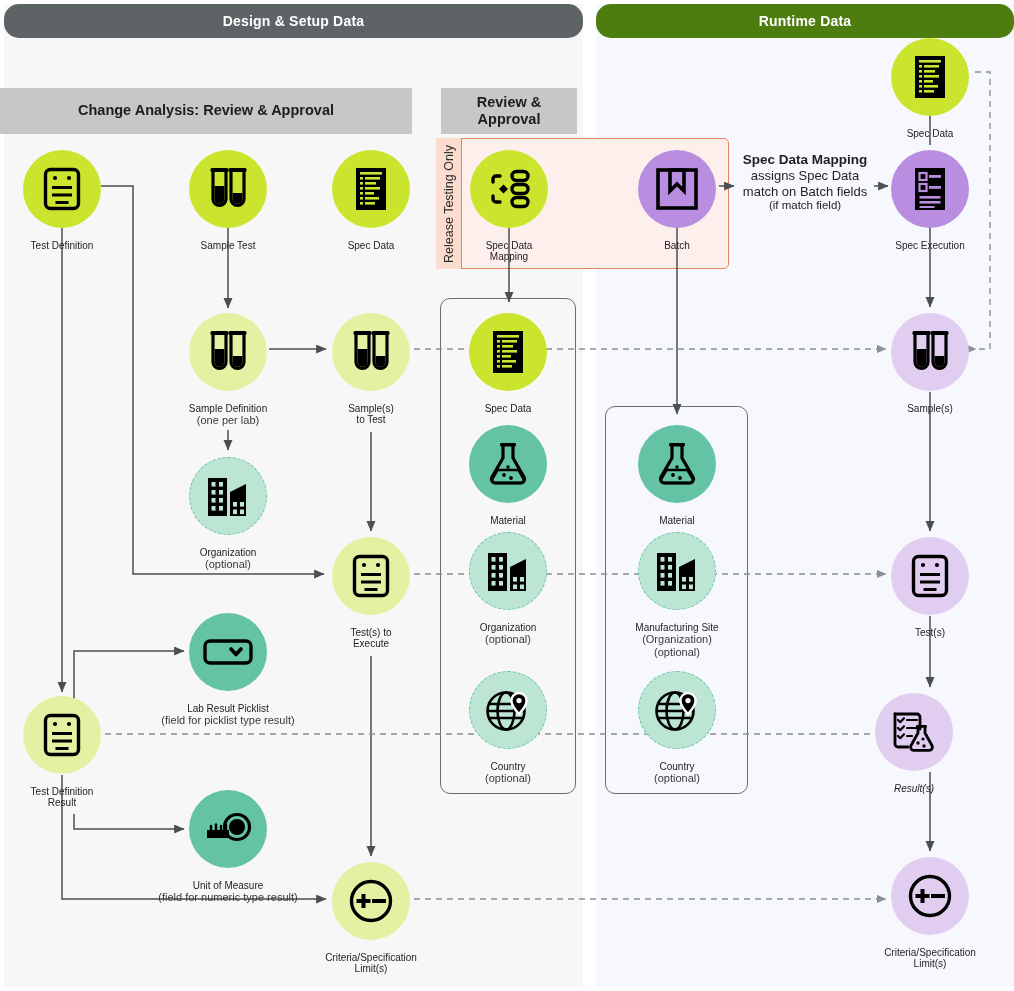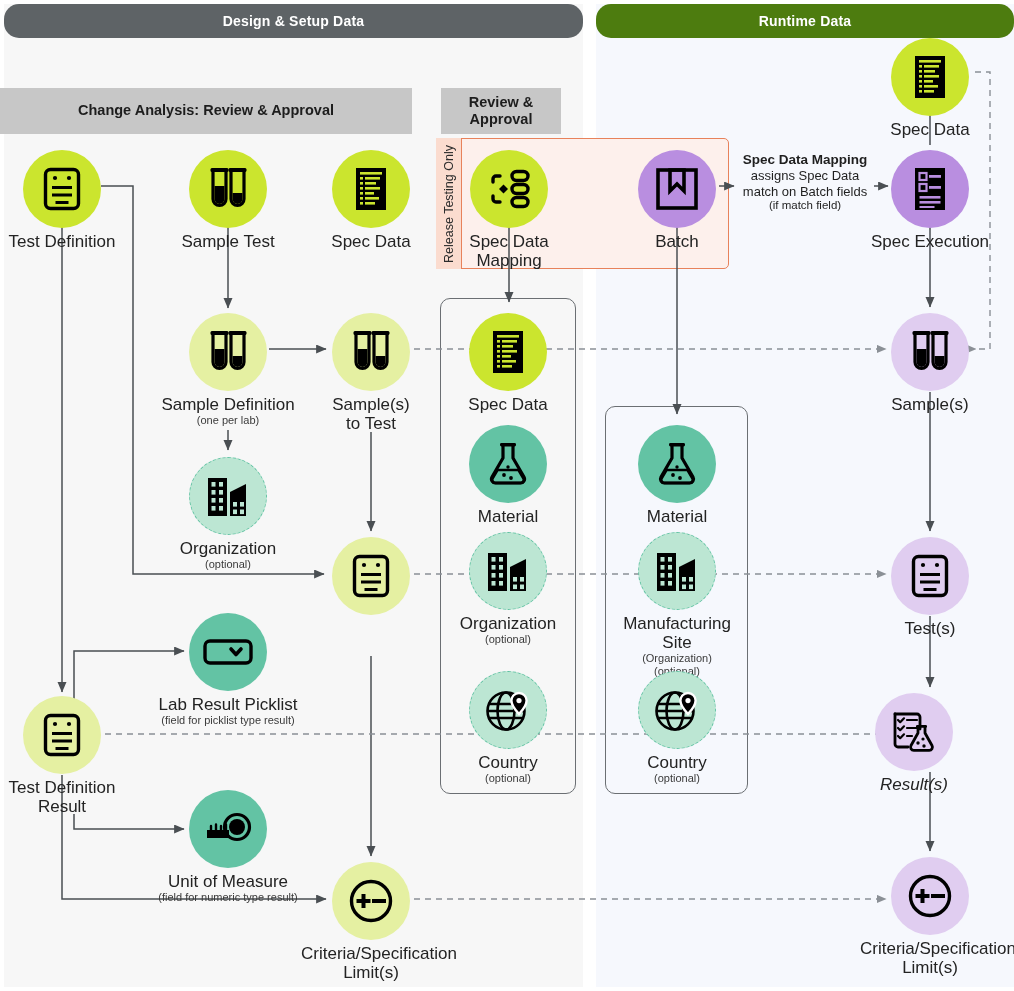--- a/index.html
+++ b/index.html
@@ -25,21 +25,21 @@
   #panel-right .panel-header{background:#4d7c0f;}
 
   
   .sub-header{
     position:absolute;background:#c7c7c7;color:#1d1d1d;
     font-weight:bold;font-size:14.5px;
     display:flex;align-items:center;justify-content:center;text-align:center;
     line-height:1.18;
   }
   #hdr-change{left:0;top:88px;width:412px;height:46px;}
-  #hdr-review{left:441px;top:88px;width:120px;height:46px;}
+  #hdr-review{left:441px;top:88px;width:136px;height:46px;}
 
   
   #release-band{
     position:absolute;left:436px;top:138px;width:293px;height:131px;
     background:#fdf0ec;border:1.6px solid #e8825b;border-radius:5px;
     box-sizing:border-box;
   }
   #release-tab{
     position:absolute;left:436px;top:138px;width:26px;height:131px;
     background:#fbdccf;border-right:1.6px solid #e8825b;
@@ -61,21 +61,21 @@
 
   
   .node{position:absolute;width:140px;margin-left:-70px;text-align:center;}
   .bubble{
     width:78px;height:78px;border-radius:50%;margin:0 auto;
     display:flex;align-items:center;justify-content:center;
     position:relative;
   }
   .bubble svg{display:block;}
   .nlabel{
-    font-size:17px;color:#232323;line-height:1.12;margin-top:4px;
+    font-size:10px;color:#232323;line-height:1.12;margin-top:12px;
     white-space:pre-line;
   }
   .nsub{font-size:11px;color:#3a3a3a;line-height:1.15;white-space:pre-line;}
 
   .c-lime{background:#cbe52e;}
   .c-lime-pale{background:#e5f0a2;}
   .c-teal{background:#63c3a4;}
   .c-mint{background:#bce6d3;border:1.6px dashed #63c3a4;box-sizing:border-box;}
   .c-purple{background:#b98ee0;}
   .c-purple-pale{background:#e0cdf0;}
@@ -411,20 +411,22 @@
         <div class="bubble c-lime-pale">
           <svg width="40" height="46" viewBox="0 0 40 46">
             <rect x="3.5" y="3.5" width="33" height="39" rx="5" fill="none" stroke="#000" stroke-width="3.4"></rect>
             <circle cx="13" cy="12" r="2.1" fill="#000"></circle>
             <circle cx="27" cy="12" r="2.1" fill="#000"></circle>
             <rect x="10" y="20" width="20" height="3" fill="#000"></rect>
             <rect x="10" y="27.5" width="20" height="3" fill="#000"></rect>
             <rect x="13.5" y="35" width="13" height="3" fill="#000"></rect>
           </svg>
         </div>
+        <div class="nlabel">Test(s) to
+Execute</div>
       </div>
       <div class="node" style="left: 508px; top: 532px;">
         <div class="bubble c-mint">
           <svg width="46" height="44" viewBox="0 0 46 44">
             <rect x="3" y="4" width="19" height="38" fill="#000"></rect>
             <rect x="6.5" y="8" width="4" height="4.6" fill="#bce6d3"></rect>
             <rect x="14" y="8" width="4" height="4.6" fill="#bce6d3"></rect>
             <rect x="6.5" y="16" width="4" height="4.6" fill="#bce6d3"></rect>
             <rect x="14" y="16" width="4" height="4.6" fill="#bce6d3"></rect>
             <rect x="6.5" y="24" width="4" height="4.6" fill="#bce6d3"></rect>

